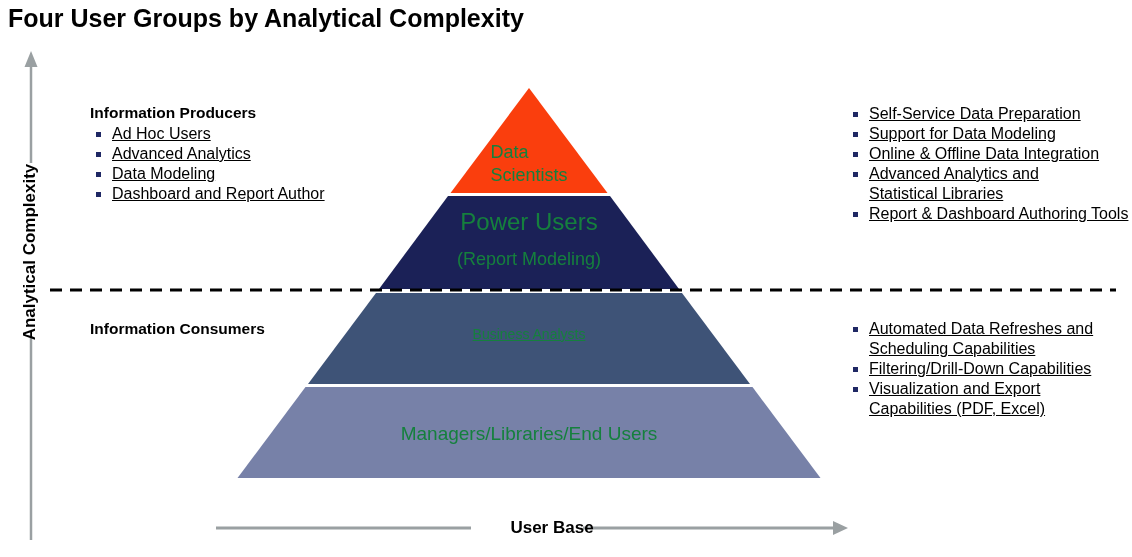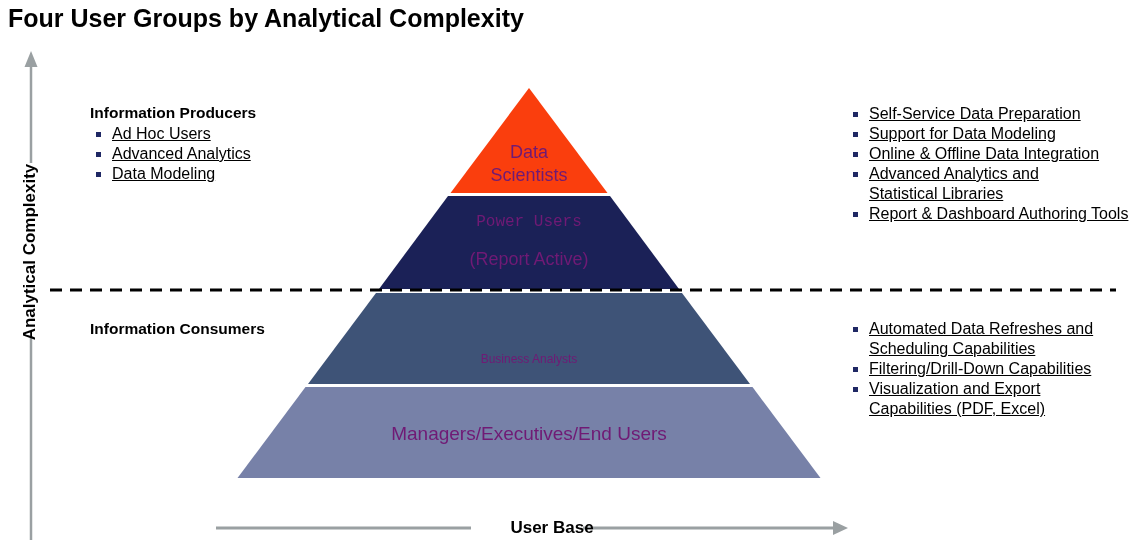--- a/index.html
+++ b/index.html
@@ -17,26 +17,26 @@
     transform:translate(-50%,-50%) rotate(-90deg);
     font-size:17px; font-weight:bold; white-space:nowrap;
   }
   .h-label {
     position:absolute; left:552px; top:528px;
     transform:translate(-50%,-50%);
     font-size:17px; font-weight:bold; white-space:nowrap;
   }
   .lvl-label {
     position:absolute; left:529px; transform:translateX(-50%);
-    color:#701a75; text-align:center; white-space:pre-line;
+    color:#15803d; text-align:left; white-space:pre-line;
   }
   .l1 { top:141px; font-size:18px; line-height:23px; }
-  .l2 { top:211px; font-size:16px; line-height:22px;font-family:Liberation Mono, monospace; }
+  .l2 { top:211px; font-size:24px; line-height:22px; }
   .l2b{ top:248px; font-size:18px; line-height:22px; }
-  .l3 { top:348px; font-size:12px; line-height:23px; }
+  .l3 { top:323px; font-size:14px; line-height:23px;text-decoration:underline; }
   .l4 { top:422px; font-size:19px; line-height:23px; }
   .tblock { position:absolute; font-size:16px;margin-left:27px; }
   .bheading { font-size:15.5px; font-weight:bold; line-height:20px; }
   .tblock ul { list-style:none; margin:1px 0 0 0; padding:0; }
   .tblock.no-head ul { margin-top:0; }
   .tblock li {
     position:relative; padding-left:22px; line-height:20px; white-space:pre-line;text-decoration:underline;
   }
   .tblock li::before {
     content:""; position:absolute; left:6px; top:8px;
@@ -76,30 +76,31 @@
       <polygon points="848,528 833,521 833,535" fill="#9AA0A2"></polygon>
     </g>
   </svg>
 
   <div class="v-label">Analytical Complexity</div>
   <div class="h-label">User Base</div>
 
   <div class="lvl-label l1">Data
 Scientists</div>
   <div class="lvl-label l2">Power Users</div>
-  <div class="lvl-label l2b">(Report Active)</div>
+  <div class="lvl-label l2b">(Report Modeling)</div>
   <div class="lvl-label l3">Business Analysts</div>
-  <div class="lvl-label l4">Managers/Executives/End Users</div>
+  <div class="lvl-label l4">Managers/Libraries/End Users</div>
 
   <div class="tblock" style="left:63px; top:103px; width:310px">
     <div class="bheading">Information Producers</div>
     <ul>
       <li>Ad Hoc Users</li>
       <li>Advanced Analytics</li>
       <li>Data Modeling</li>
+      <li>Dashboard and Report Author</li>
     </ul>
   </div>
 
   <div class="tblock" style="left:63px; top:319px; width:260px">
     <div class="bheading">Information Consumers</div>
   </div>
 
   <div class="tblock" style="left:820px; top:103px; width:310px">
     <ul>
       <li>Self-Service Data Preparation</li>

